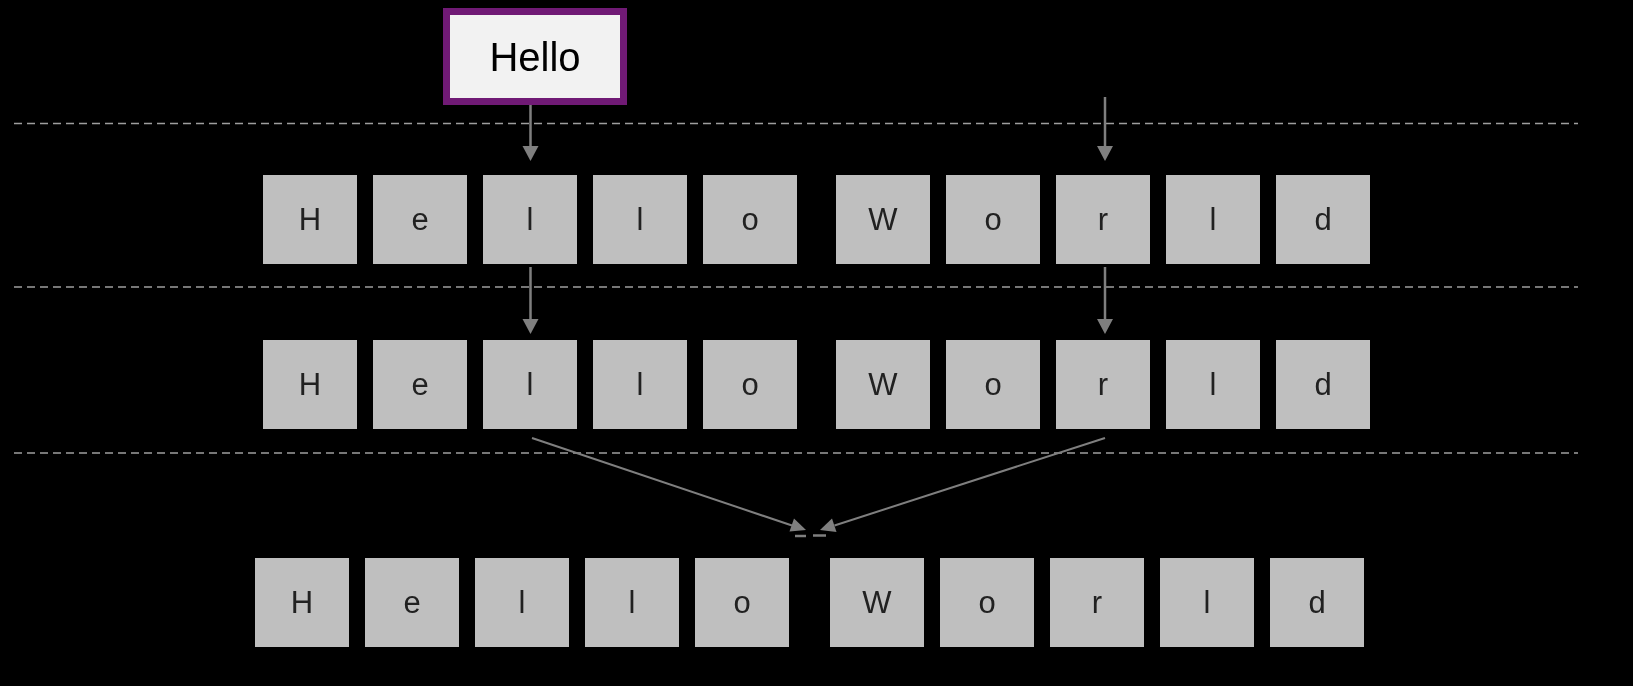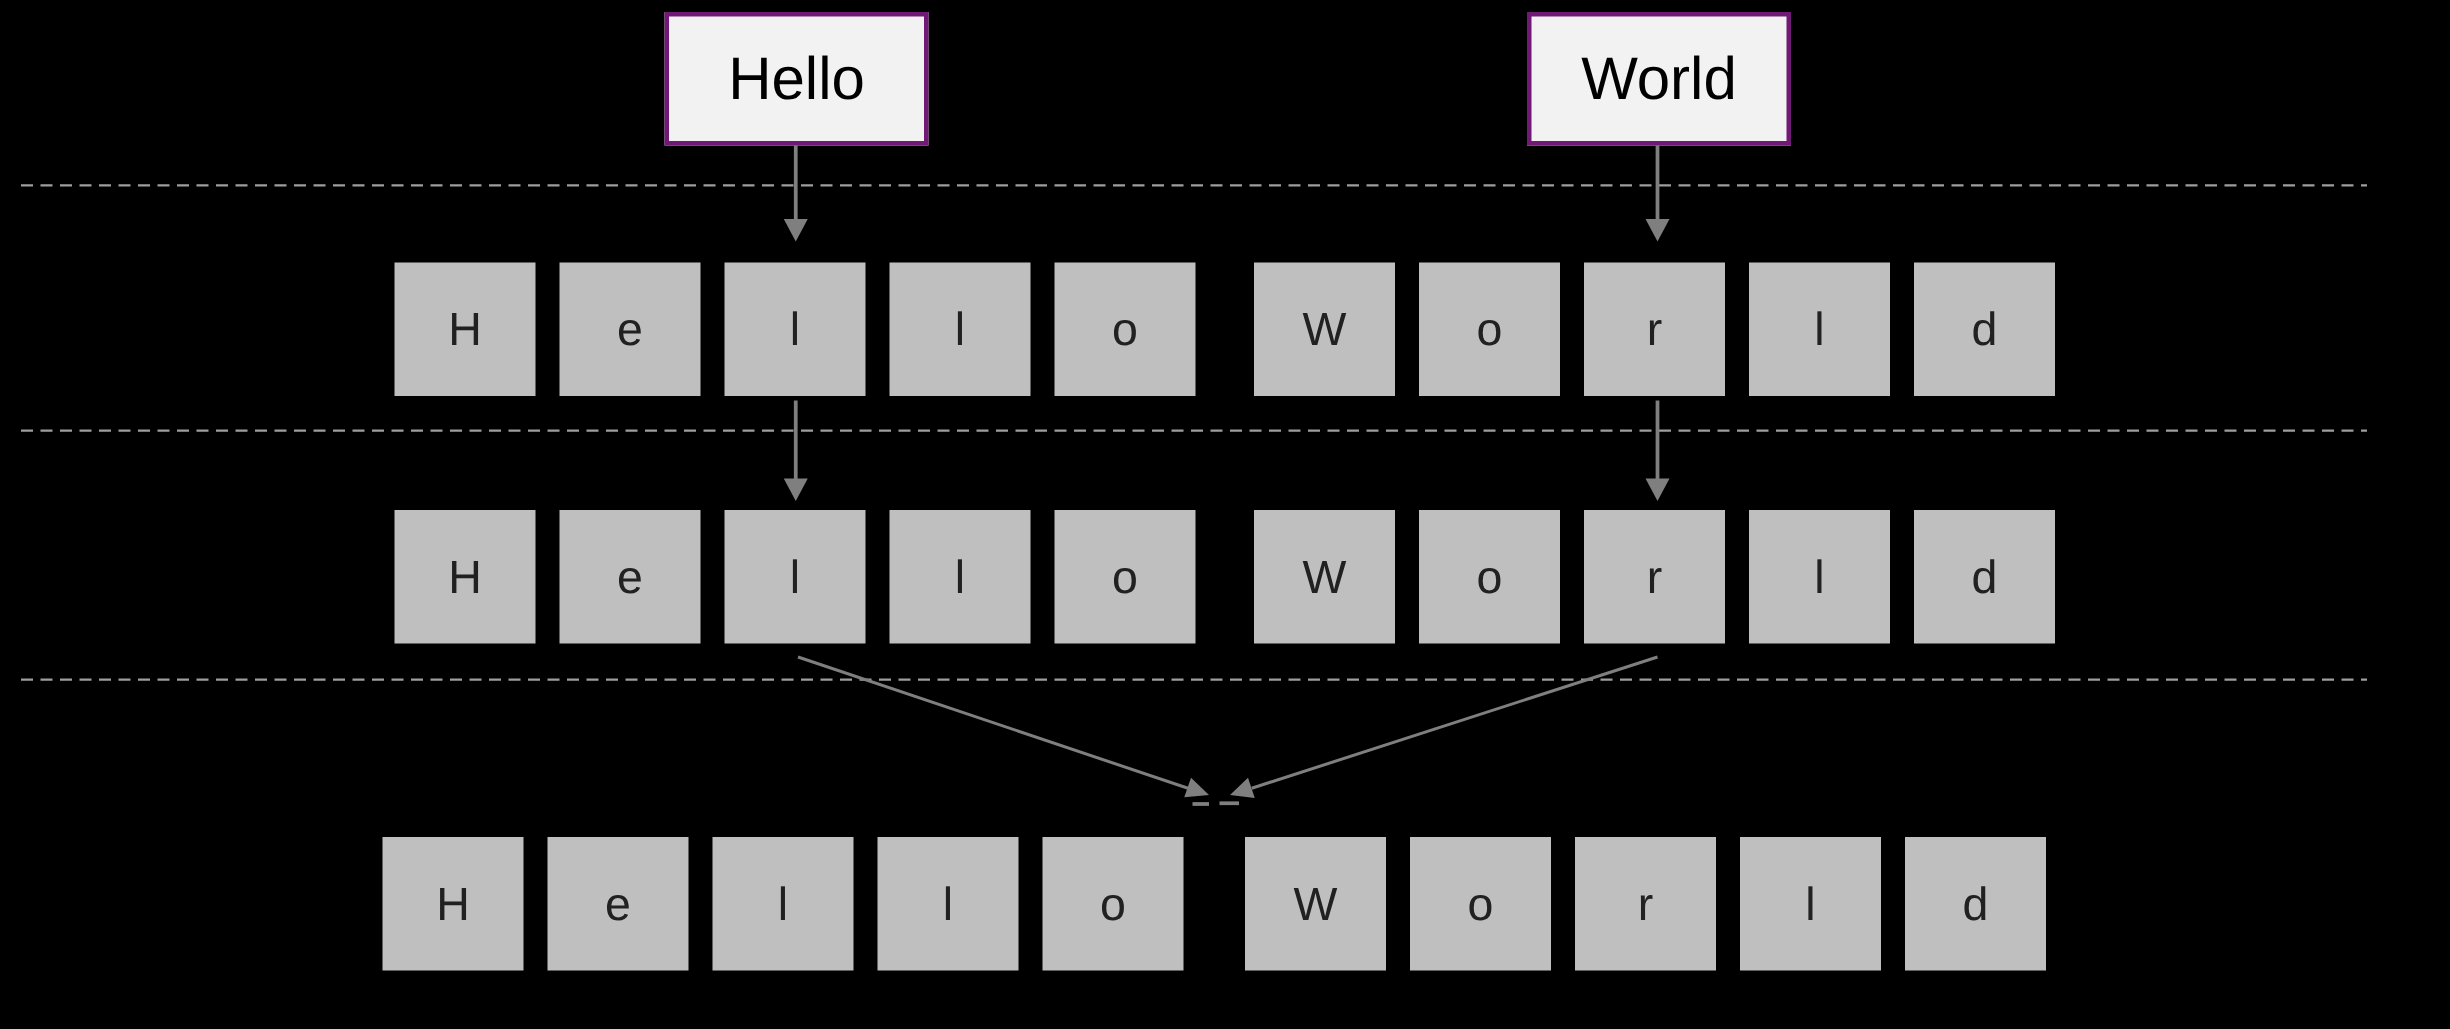--- a/index.html
+++ b/index.html
@@ -20,21 +20,21 @@
     left: 0; top: 0;
     width: 1633px;
     height: 686px;
   }
   .top-box {
     position: absolute;
     top: 8px;
     width: 170px;
     height: 83px;
     background: #f2f2f2;
-    border: 3px solid #701a75;
+    border: 7px solid #701a75;
     display: flex;
     align-items: center;
     justify-content: center;
     font-size: 40px;
     color: #000000;
     line-height: 1;
   }
   .group {
     position: absolute;
     display: flex;
@@ -90,21 +90,20 @@
     </g>
 
     <g stroke="#7f7f7f" fill="#7f7f7f">
       <line x1="1105" y1="438" x2="834.5" y2="525.5" stroke-width="2"></line>
       <polygon points="820,530 832,518.5 836.5,532" stroke="none"></polygon>
       <line x1="813" y1="535.5" x2="826" y2="535.5" stroke-width="2.5"></line>
     </g>
   </svg>
 
   <div class="top-box" style="left:443px">Hello</div>
-  <div class="top-box" style="left:1018px">World</div>
 
   <div class="group" style="left:263px;top:175px">
     <div class="cell">H</div>
     <div class="cell">e</div>
     <div class="cell">l</div>
     <div class="cell">l</div>
     <div class="cell">o</div>
   </div>
 
   <div class="group" style="left:836px;top:175px">

